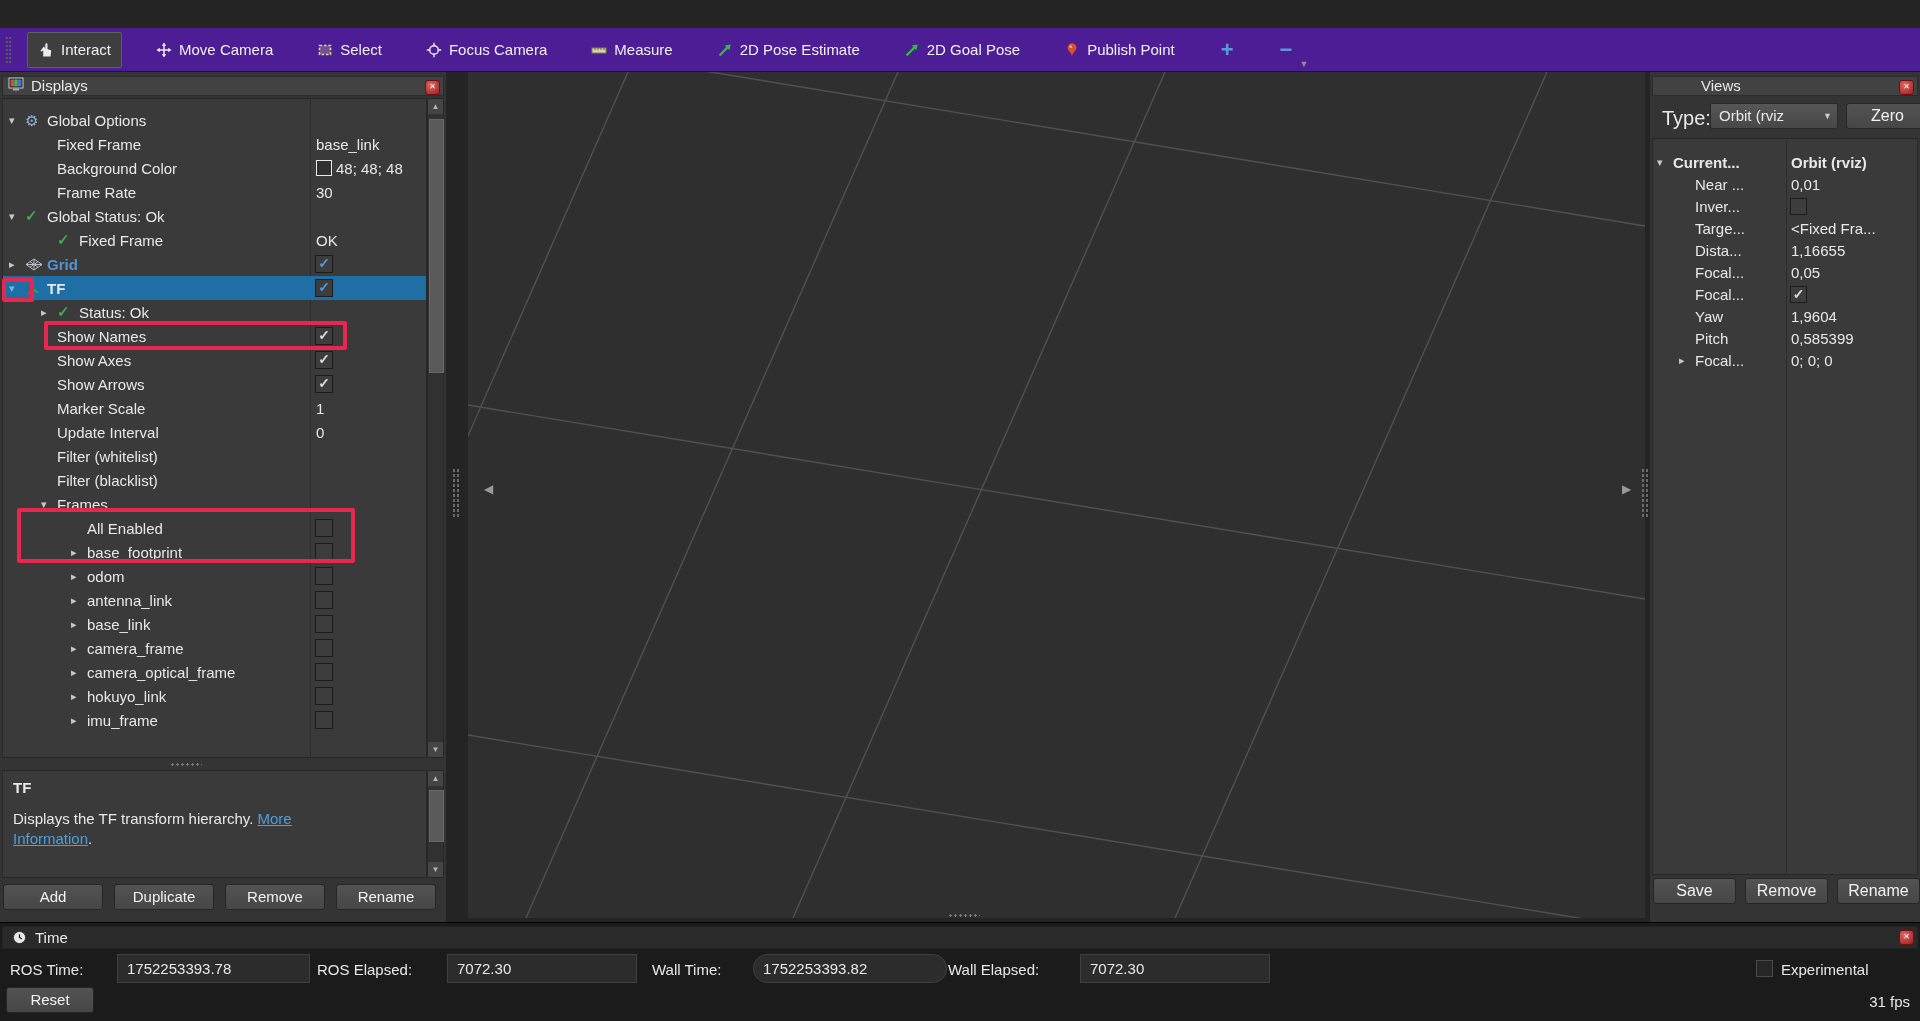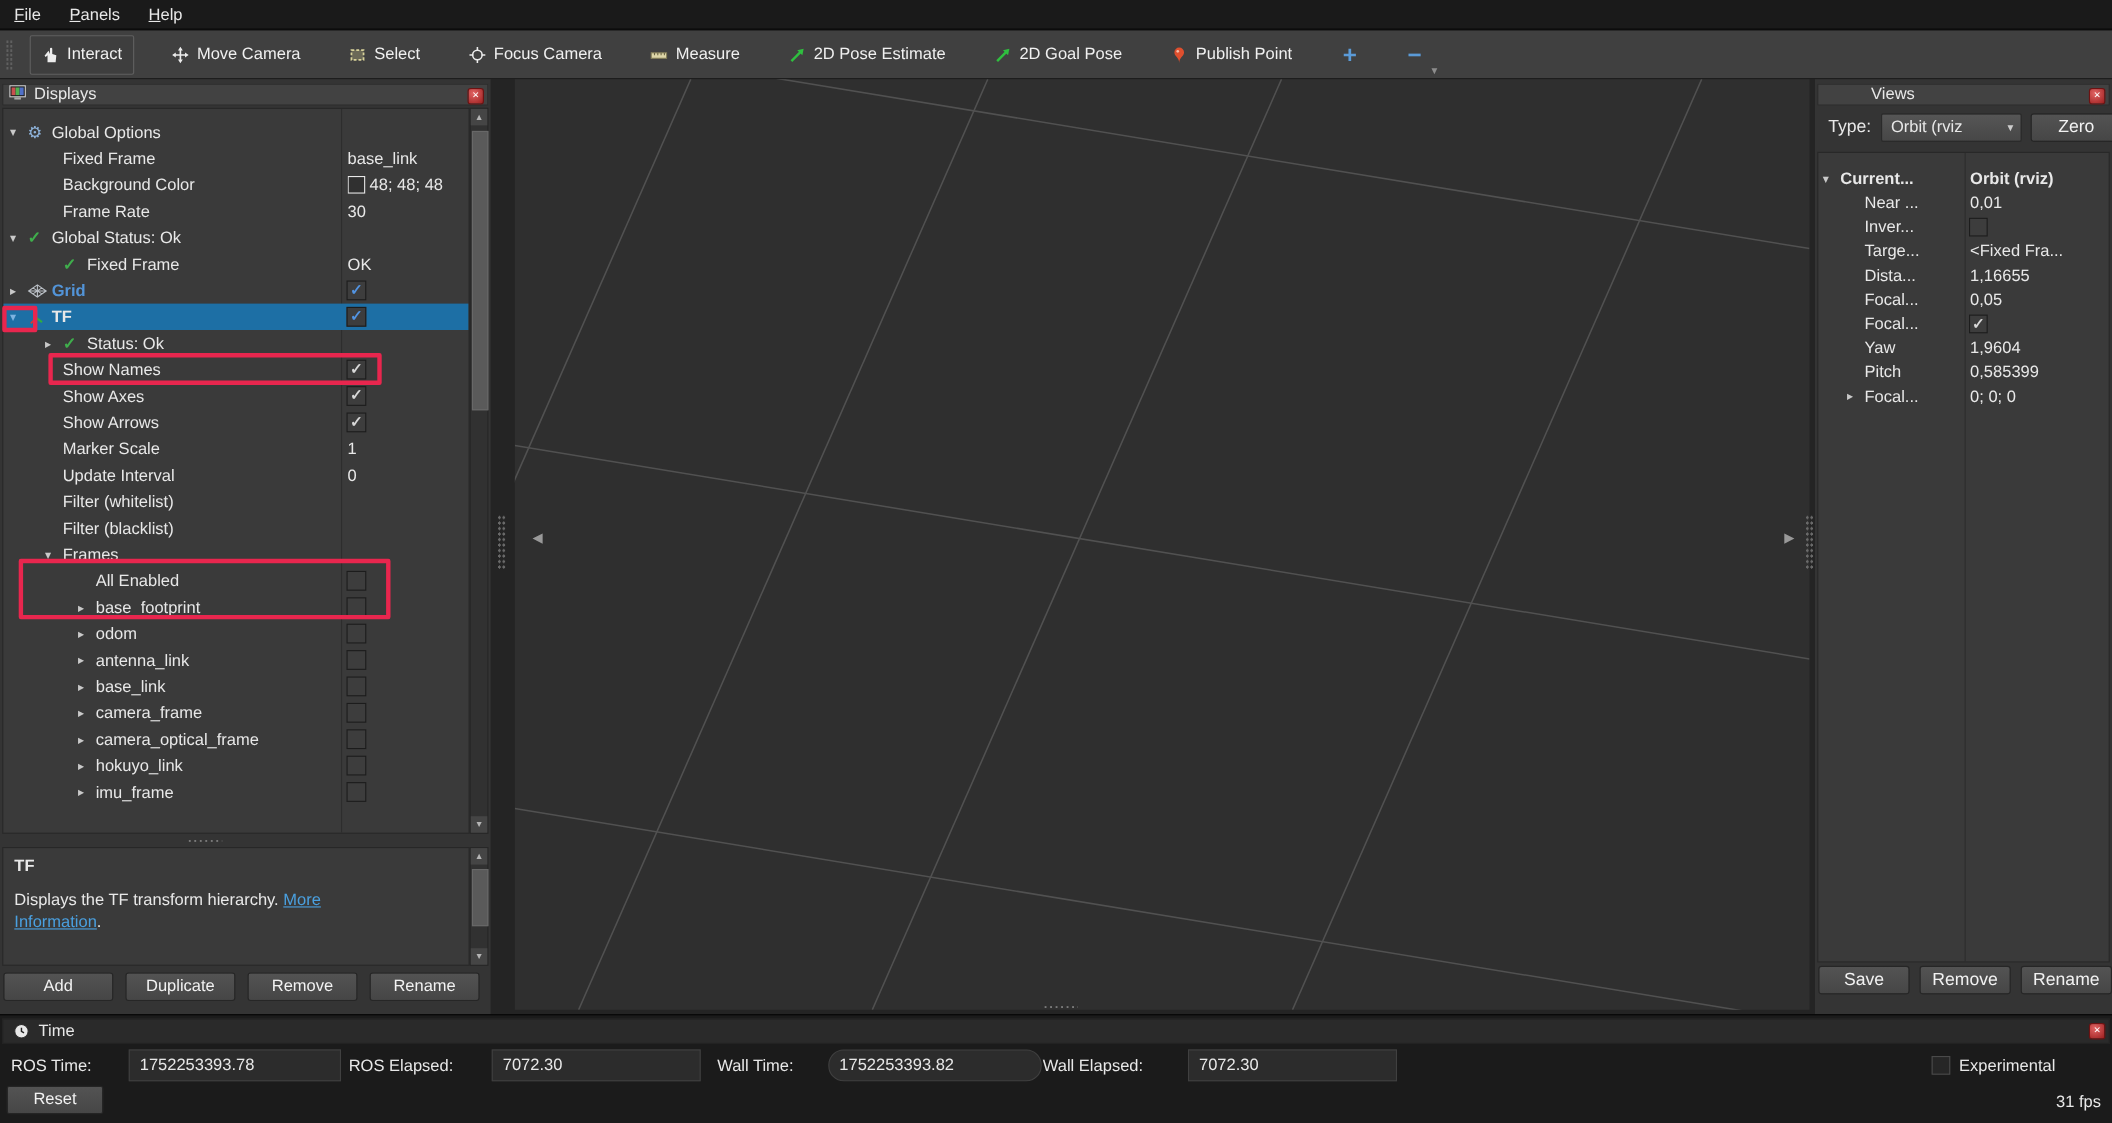--- a/index.html
+++ b/index.html
@@ -7,21 +7,21 @@
        font-family:"Liberation Sans",sans-serif;color:#e8e8e8;font-size:15px;overflow:hidden;}
 
   
   .menubar{position:absolute;left:0;top:0;width:100%;height:27px;background:#1a1a1a;
            border-bottom:1px solid #070707;display:flex;align-items:center;gap:26px;
            padding-left:13px;box-sizing:border-box;}
   .menu-item{display:inline-block;cursor:default;}
   .menu-item::first-letter{text-decoration:underline;}
 
   
-  .toolbar{position:absolute;left:0;top:28px;width:100%;height:44px;background:#404040;
+  .toolbar{position:absolute;left:0;top:28px;width:100%;height:44px;background:#4c1d95;
            display:flex;align-items:center;box-sizing:border-box;border-bottom:1px solid #1a1a1a;}
   .tb-handle{width:7px;height:28px;margin:0 15px 0 5px;flex:none;
              background-image:radial-gradient(#606060 1px,transparent 1.3px);background-size:3.5px 4px;}
   .tool{display:flex;align-items:center;gap:7px;height:34px;padding:0 10px;margin-right:24px;
         color:#f0f0f0;white-space:nowrap;flex:none;}
   .tool.selected{background:#3e3e3e;border:1px solid #606060;border-radius:2px;}
   .tool .ticon-svg{display:flex;align-items:center;}
   .tb-plus,.tb-minus{color:#5b9bd8;font-size:22px;font-weight:bold;flex:none;}
   .tb-plus{margin-left:12px;}
   .tb-minus{margin-left:46px;position:relative;}
@@ -107,21 +107,21 @@
 
   .btnrow{position:absolute;display:flex;}
   .displays .btnrow{left:3px;top:812px;gap:11px;}
   .views .btnrow{left:3px;top:806px;gap:9px;}
   .btn{background:linear-gradient(#535353,#464646);border:1px solid #262626;border-radius:3px;
        color:#f2f2f2;text-align:center;height:26px;line-height:24px;box-sizing:border-box;}
   .displays .btn{width:100px;}
   .views .btn{width:83px;font-size:16px;}
 
   
-  .type-label{position:absolute;left:12px;top:35px;font-size:16px;}
+  .type-label{position:absolute;left:12px;top:35px;font-size:20px;}
   .dropdown{position:absolute;left:60px;top:31px;width:128px;height:26px;
             background:linear-gradient(#565656,#474747);border:1px solid #2a2a2a;border-radius:2px;
             padding-left:8px;line-height:24px;box-sizing:border-box;white-space:nowrap;overflow:hidden;}
   .dropdown .caret{position:absolute;right:5px;top:0;font-size:9px;color:#ccc;line-height:24px;}
   .zero-btn{position:absolute;left:196px;top:31px;width:72px;font-size:16px;}
 
   
   .split-arrow{position:absolute;color:#999;font-size:12px;z-index:4;}
   #arrow-left{left:484px;top:410px;}#arrow-left::before{content:"◀";}
   #arrow-right{left:1622px;top:410px;}#arrow-right::before{content:"▶";}
@@ -146,25 +146,20 @@
   .exp-cb{position:absolute;left:1756px;top:37px;width:15px;height:15px;background:#262626;border:1px solid #4a4a4a;}
   .exp-label{position:absolute;left:1781px;top:38px;}
   .reset-btn{position:absolute;left:6px;top:64px;width:88px;}
   .fps{position:absolute;right:10px;top:70px;}
 </style>
 </head>
 <body>
 
 <div class="app">
 
-  <div class="menubar" id="menubar">
-      <span class="menu-item">File</span>
-      <span class="menu-item">Panels</span>
-      <span class="menu-item">Help</span>
-    </div>
 
   <div class="toolbar">
     <div class="tb-handle"></div>
     <div id="toolbar-tools" style="display:flex;align-items:center;">
         <div class="tool selected">
           <span class="ticon-svg">
             <svg width="16" height="16" viewBox="0 0 16 16">
               <path d="M5.2 14.5 L5.2 8.2 L3.6 9.8 L2.5 8.7 L6.1 4.2 L7.4 7 L7.4 2.4 a1.05 1.05 0 0 1 2.1 0 L9.5 7.2 L13.2 8.3 L12.6 14.5 Z" fill="#ececec"></path>
             </svg>
           </span>

